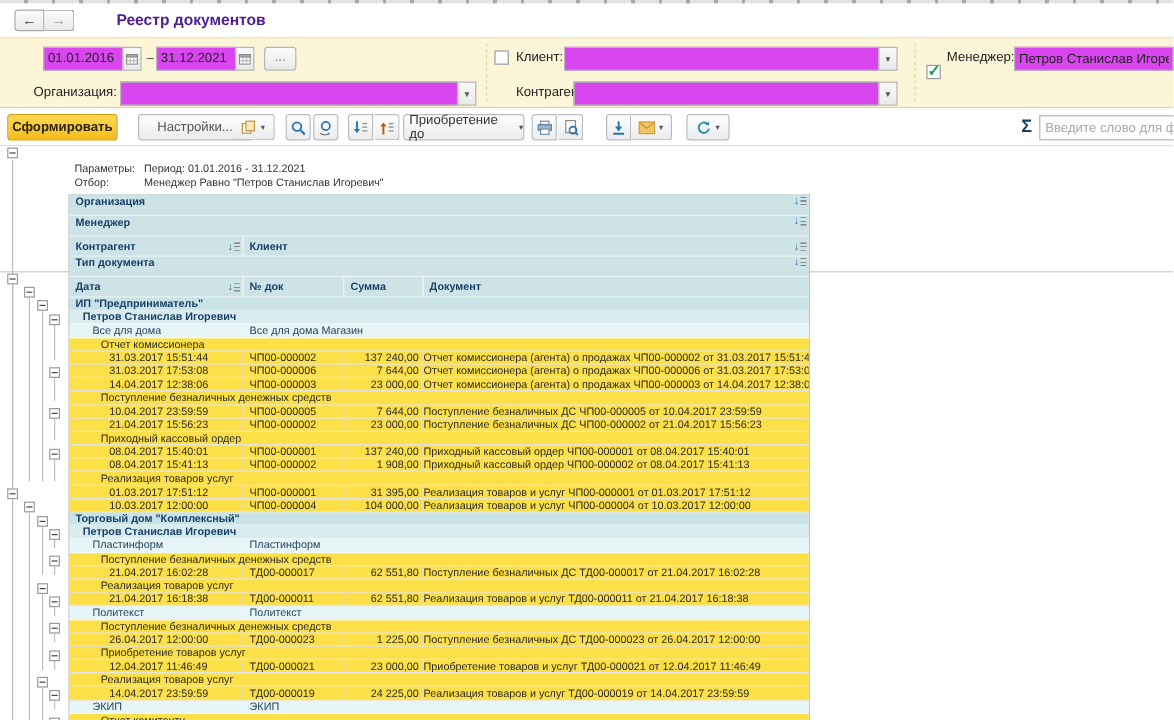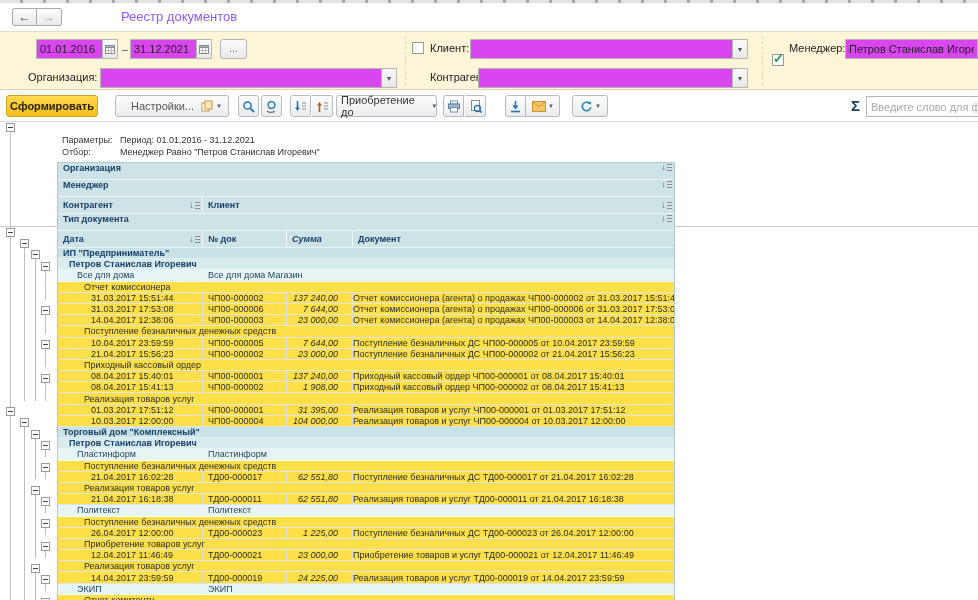--- a/index.html
+++ b/index.html
@@ -11,21 +11,21 @@
   .top-strip { position:absolute; left:0; top:0; width:978px; height:3px;
     background:repeating-linear-gradient(90deg,#e3e3e3 0 20px,#a8a8a8 20px 23px); }
 
   
   .titlebar { position:absolute; left:0; top:3px; width:978px; height:28px; background:#fff; }
   .navgroup { position:absolute; left:12px; top:5px; display:flex; }
   .navbtn { width:25px; height:18px; border:1px solid #a9a9a9; background:linear-gradient(#fcfcfc,#e9e9e9);
     font-size:12px; line-height:16px; text-align:center; color:#444; cursor:default; }
   .navbtn.back { border-radius:3px 0 0 3px; }
   .navbtn.fwd  { border-radius:0 3px 3px 0; border-left:none; color:#9aa7b0; }
-  .page-title { position:absolute; left:97px; top:6px; font-size:13px; font-weight:normal; color:#8b5cf6;margin-left:24px; }
+  .page-title { position:absolute; left:97px; top:6px; font-size:13px; font-weight:bold; color:#4c1d95; }
 
   
   .filter-panel { position:absolute; left:0; top:31px; width:978px; height:59px;
     background:#fdf5d7; border-top:1px solid #e7e0bd; border-bottom:1px solid #ddd6b2; }
   .fp-abs { position:absolute; }
   .vsep { position:absolute; top:4px; bottom:4px; width:0; border-left:1px dashed #ded5ac; }
   .fld { display:flex; height:20px; }
   .fld input { border:1px solid #b5b5b5; border-right:none; background:#d946ef; height:20px;
     font-size:11px; padding:0 3px; color:#222; outline:none; width:100%;
     font-family:"Liberation Sans",sans-serif; }
@@ -70,21 +70,21 @@
   .hrow { height:17px; background:#cde3e6; display:flex; align-items:flex-start;
     border-bottom:1px solid #e9f4f5; font-size:9px; font-weight:bold; color:#17406b; }
   .trow { height:11.2px; display:flex; align-items:center; font-size:9px; color:#2b2b2b;
     border-bottom:1px solid #e3e3e3; background:#fde047; overflow:hidden; }
   .trow.org { background:#c9e2e5; font-weight:bold; color:#17406b; border-bottom-color:#e3f0f2; }
   .trow.mgr { background:#d8ecee; font-weight:bold; color:#17406b; border-bottom-color:#eaf5f6; }
   .trow.ctr { background:#e8f5f6; color:#24455f; border-bottom-color:#f2fafa; }
   .cell { height:100%; display:flex; align-items:center; overflow:hidden; white-space:nowrap; }
   .w-c1 { width:145px; flex:none; }
   .w-c2 { width:84px; flex:none; }
-  .w-c3 { width:66px; flex:none; justify-content:flex-end; padding-right:14px;font-style:italic; }
+  .w-c3 { width:66px; flex:none; justify-content:flex-end; padding-right:3px; }
   .w-rest { flex:1; }
   .vb { border-right:1px solid #dcdcdc; }
   .vbw { border-right:1px solid #eef7f8; }
   .sorticon { display:flex; align-items:center; margin-left:auto; padding-right:2px; flex:none; }
   .sorticon .ar { color:#2873b4; font-size:9px; font-weight:bold; line-height:9px; }
   .sorticon .bars { width:5px; height:7px; margin-left:1px;
     background:repeating-linear-gradient(#8c8c8c 0 1px,transparent 1px 3px); }
   .pl5{padding-left:5px;} .pl11{padding-left:11px;} .pl19{padding-left:19px;}
   .pl26{padding-left:26px;} .pl33{padding-left:33px;}
   svg { display:block; }

